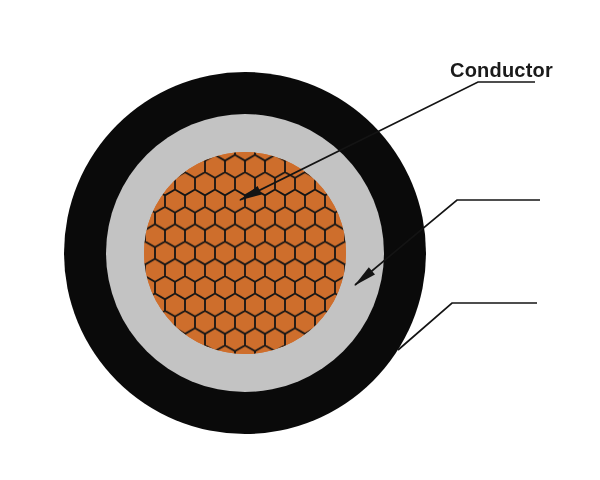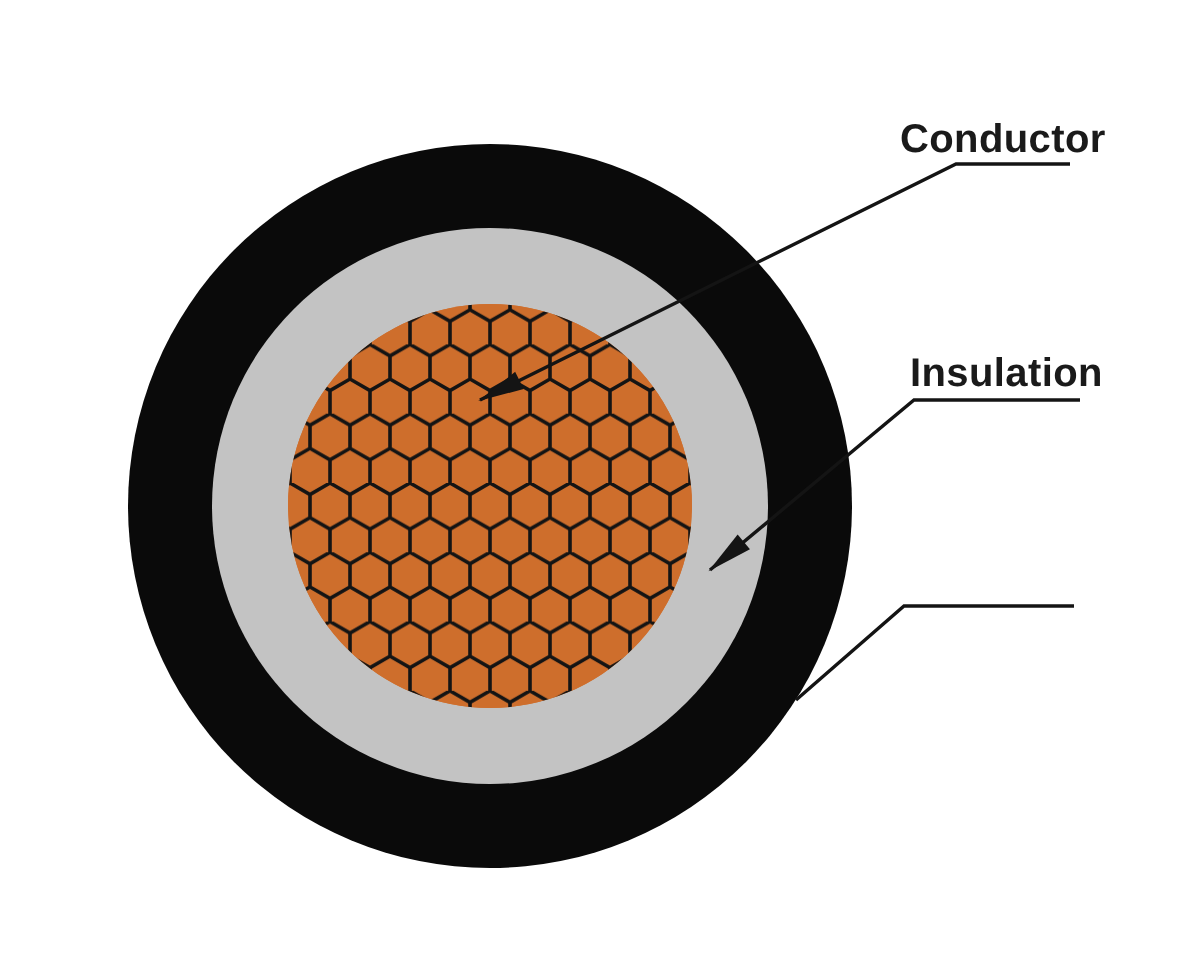--- a/index.html
+++ b/index.html
@@ -66,16 +66,15 @@
     <circle class="conductor-core" cx="245" cy="253" r="101"></circle>
     <circle fill="url(#hexPattern)" cx="245" cy="253" r="101"></circle>
 
     <polyline class="leader" marker-end="url(#arrowTip)" points="535,82 478,82 240,200"></polyline>
     <polyline class="leader" marker-end="url(#arrowTip)" points="540,200 457,200 355,285"></polyline>
     <polyline class="leader" points="537,303 452,303 398,350"></polyline>
   </svg>
 
   <div class="layer-label label-conductor">Conductor</div>
 
-  <div class="layer-label label-insulation">Insulation</div>
 
 
 </div>
 
 </body></html>

